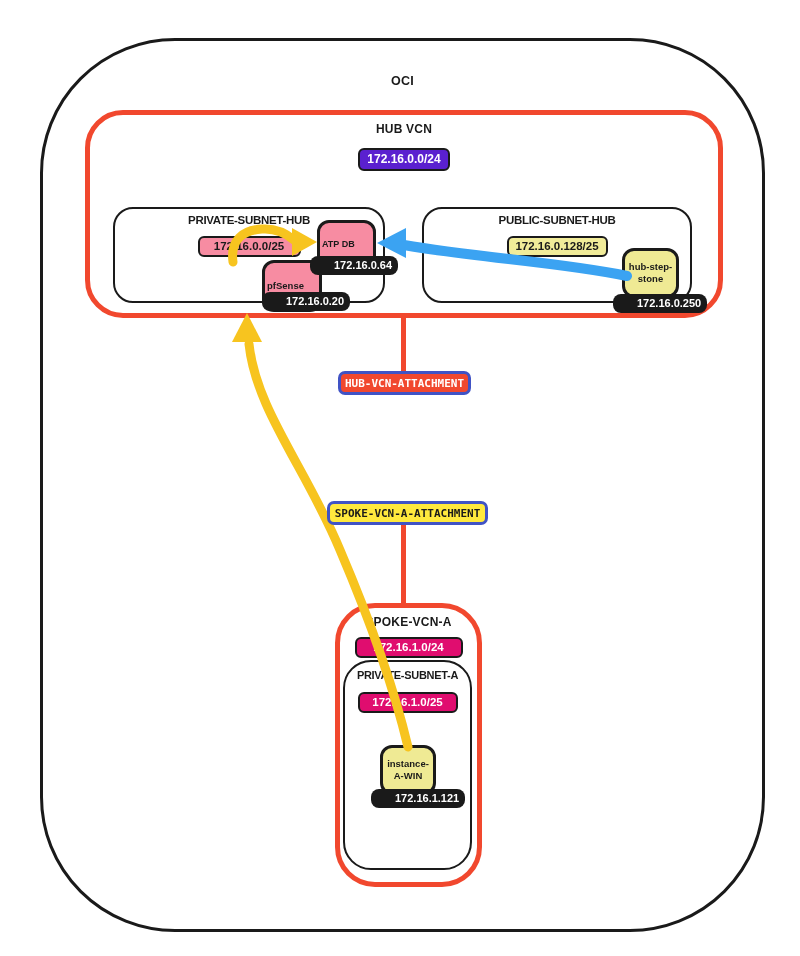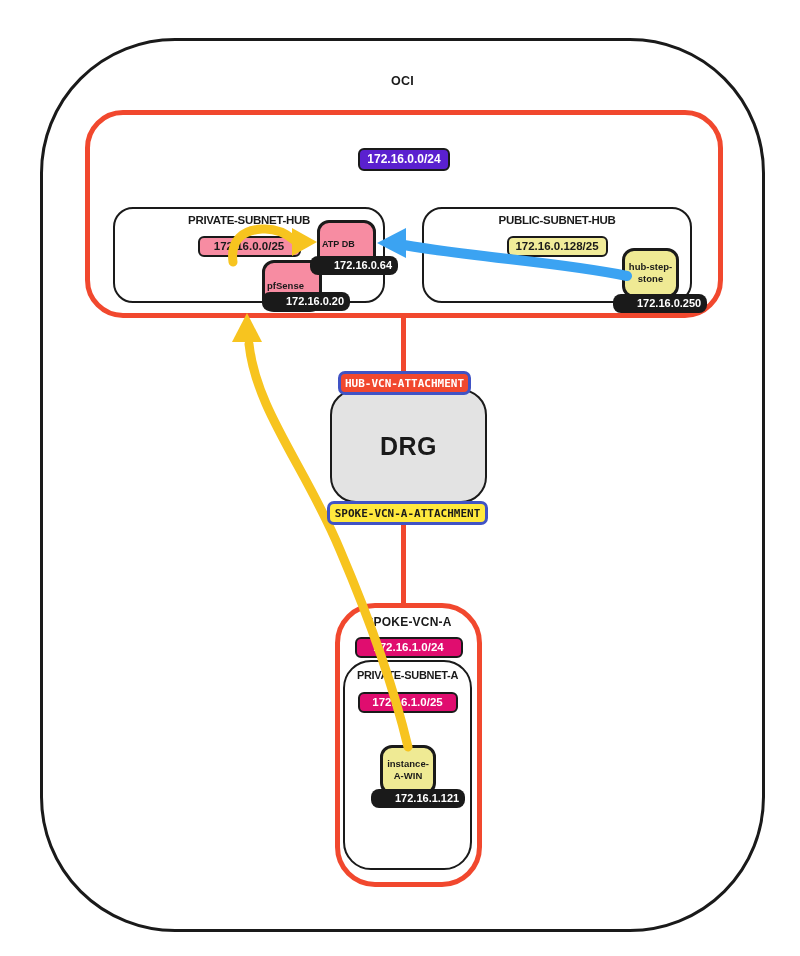--- a/index.html
+++ b/index.html
@@ -102,20 +102,21 @@
 </head>
 <body>
 
 <div class="canvas">
 
   <div class="oci-box">
     <div class="oci-label">OCI</div>
   </div>
 
   <div class="hub-vcn-box">
+    <div class="box-title vcn-title">HUB VCN</div>
     <div class="cidr cidr-hub">172.16.0.0/24</div>
   </div>
 
   <div class="subnet-box subnet-hub-private">
     <div class="box-title sub-title">PRIVATE-SUBNET-HUB</div>
     <div class="cidr cidr-pink">172.16.0.0/25</div>
   </div>
 
   <div class="subnet-box subnet-hub-public">
     <div class="box-title sub-title">PUBLIC-SUBNET-HUB</div>
@@ -133,23 +134,20 @@
   <div class="ip-badge ip-pfsense">172.16.0.20</div>
 
   <div class="node node-yellow node-hubstep">
     <span>hub-step-stone</span>
   </div>
   <div class="ip-badge ip-hubstep">172.16.0.250</div>
 
   <div class="red-line red-line-top"></div>
   <div class="red-line red-line-bottom"></div>
 
-  <div class="drg-box">
-    <span>DRG</span>
-  </div>
   <div class="attach-badge attach-hub">HUB-VCN-ATTACHMENT</div>
   <div class="attach-badge attach-spoke">SPOKE-VCN-A-ATTACHMENT</div>
 
   <div class="spoke-vcn-box">
     <div class="box-title vcn-title">SPOKE-VCN-A</div>
     <div class="cidr cidr-spoke">172.16.1.0/24</div>
   </div>
 
   <div class="subnet-box subnet-a-private">
     <div class="box-title sub-title" style="top:7px; font-size:11px;">PRIVATE-SUBNET-A</div>

